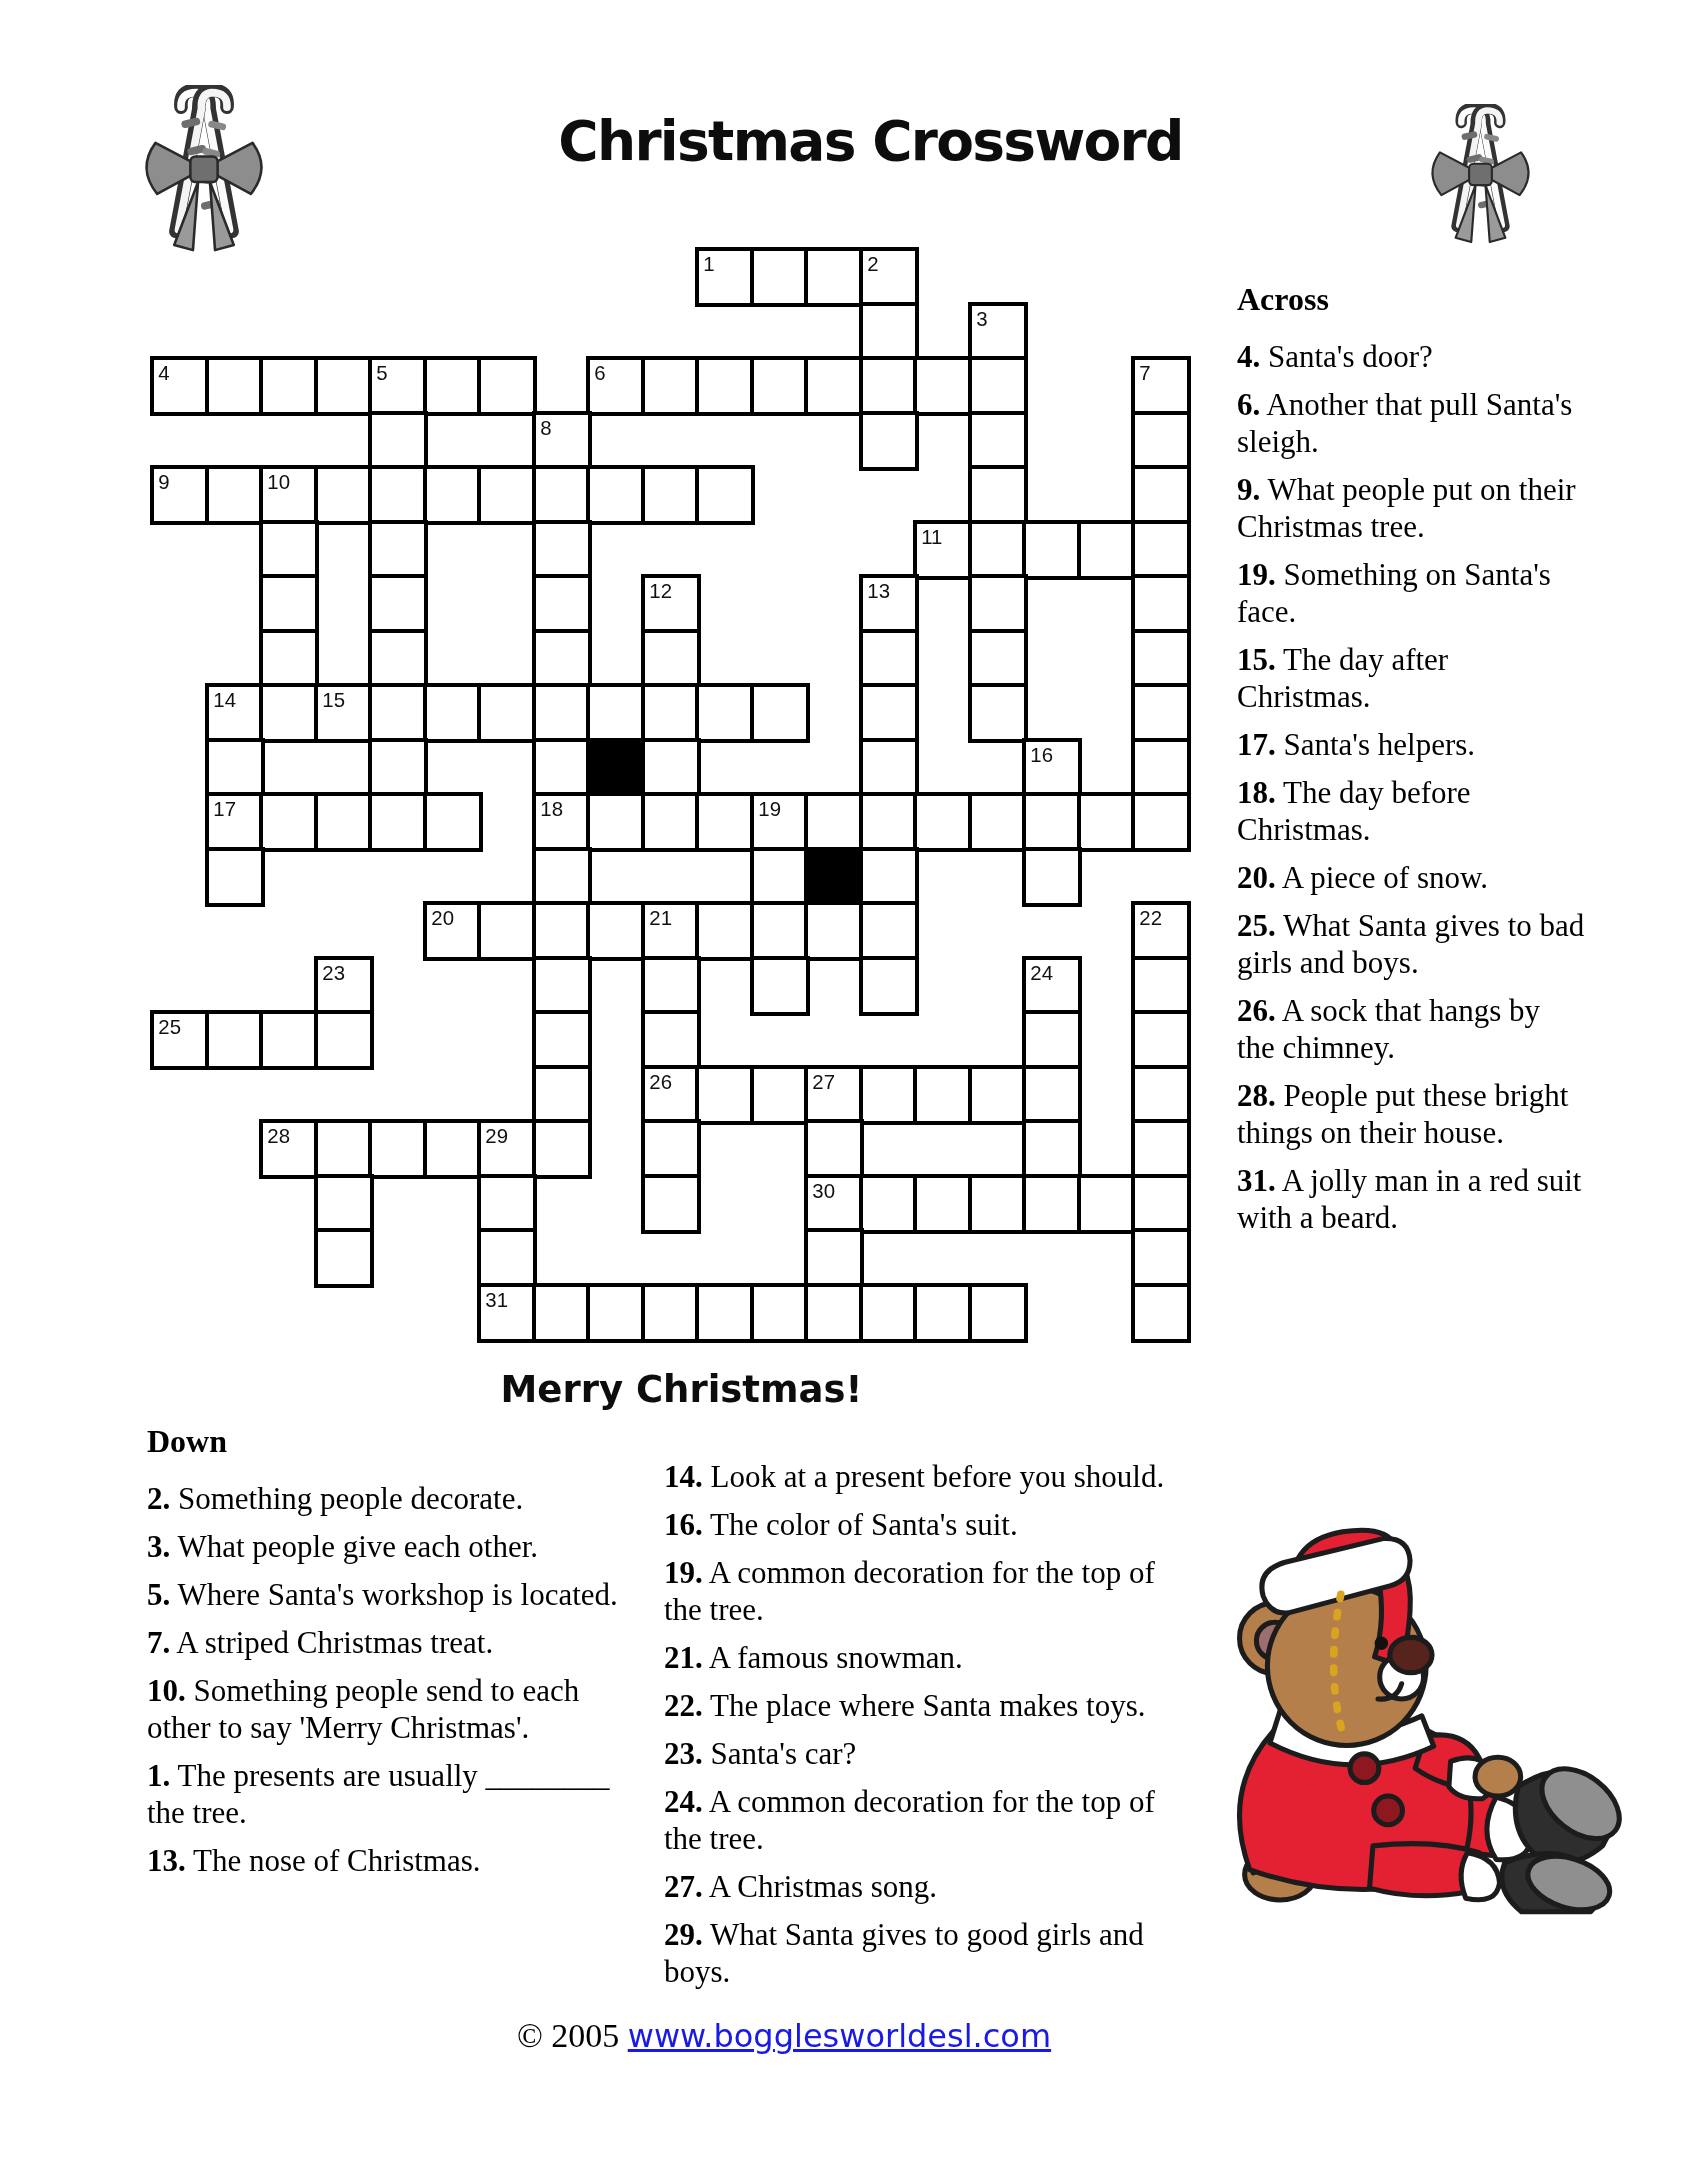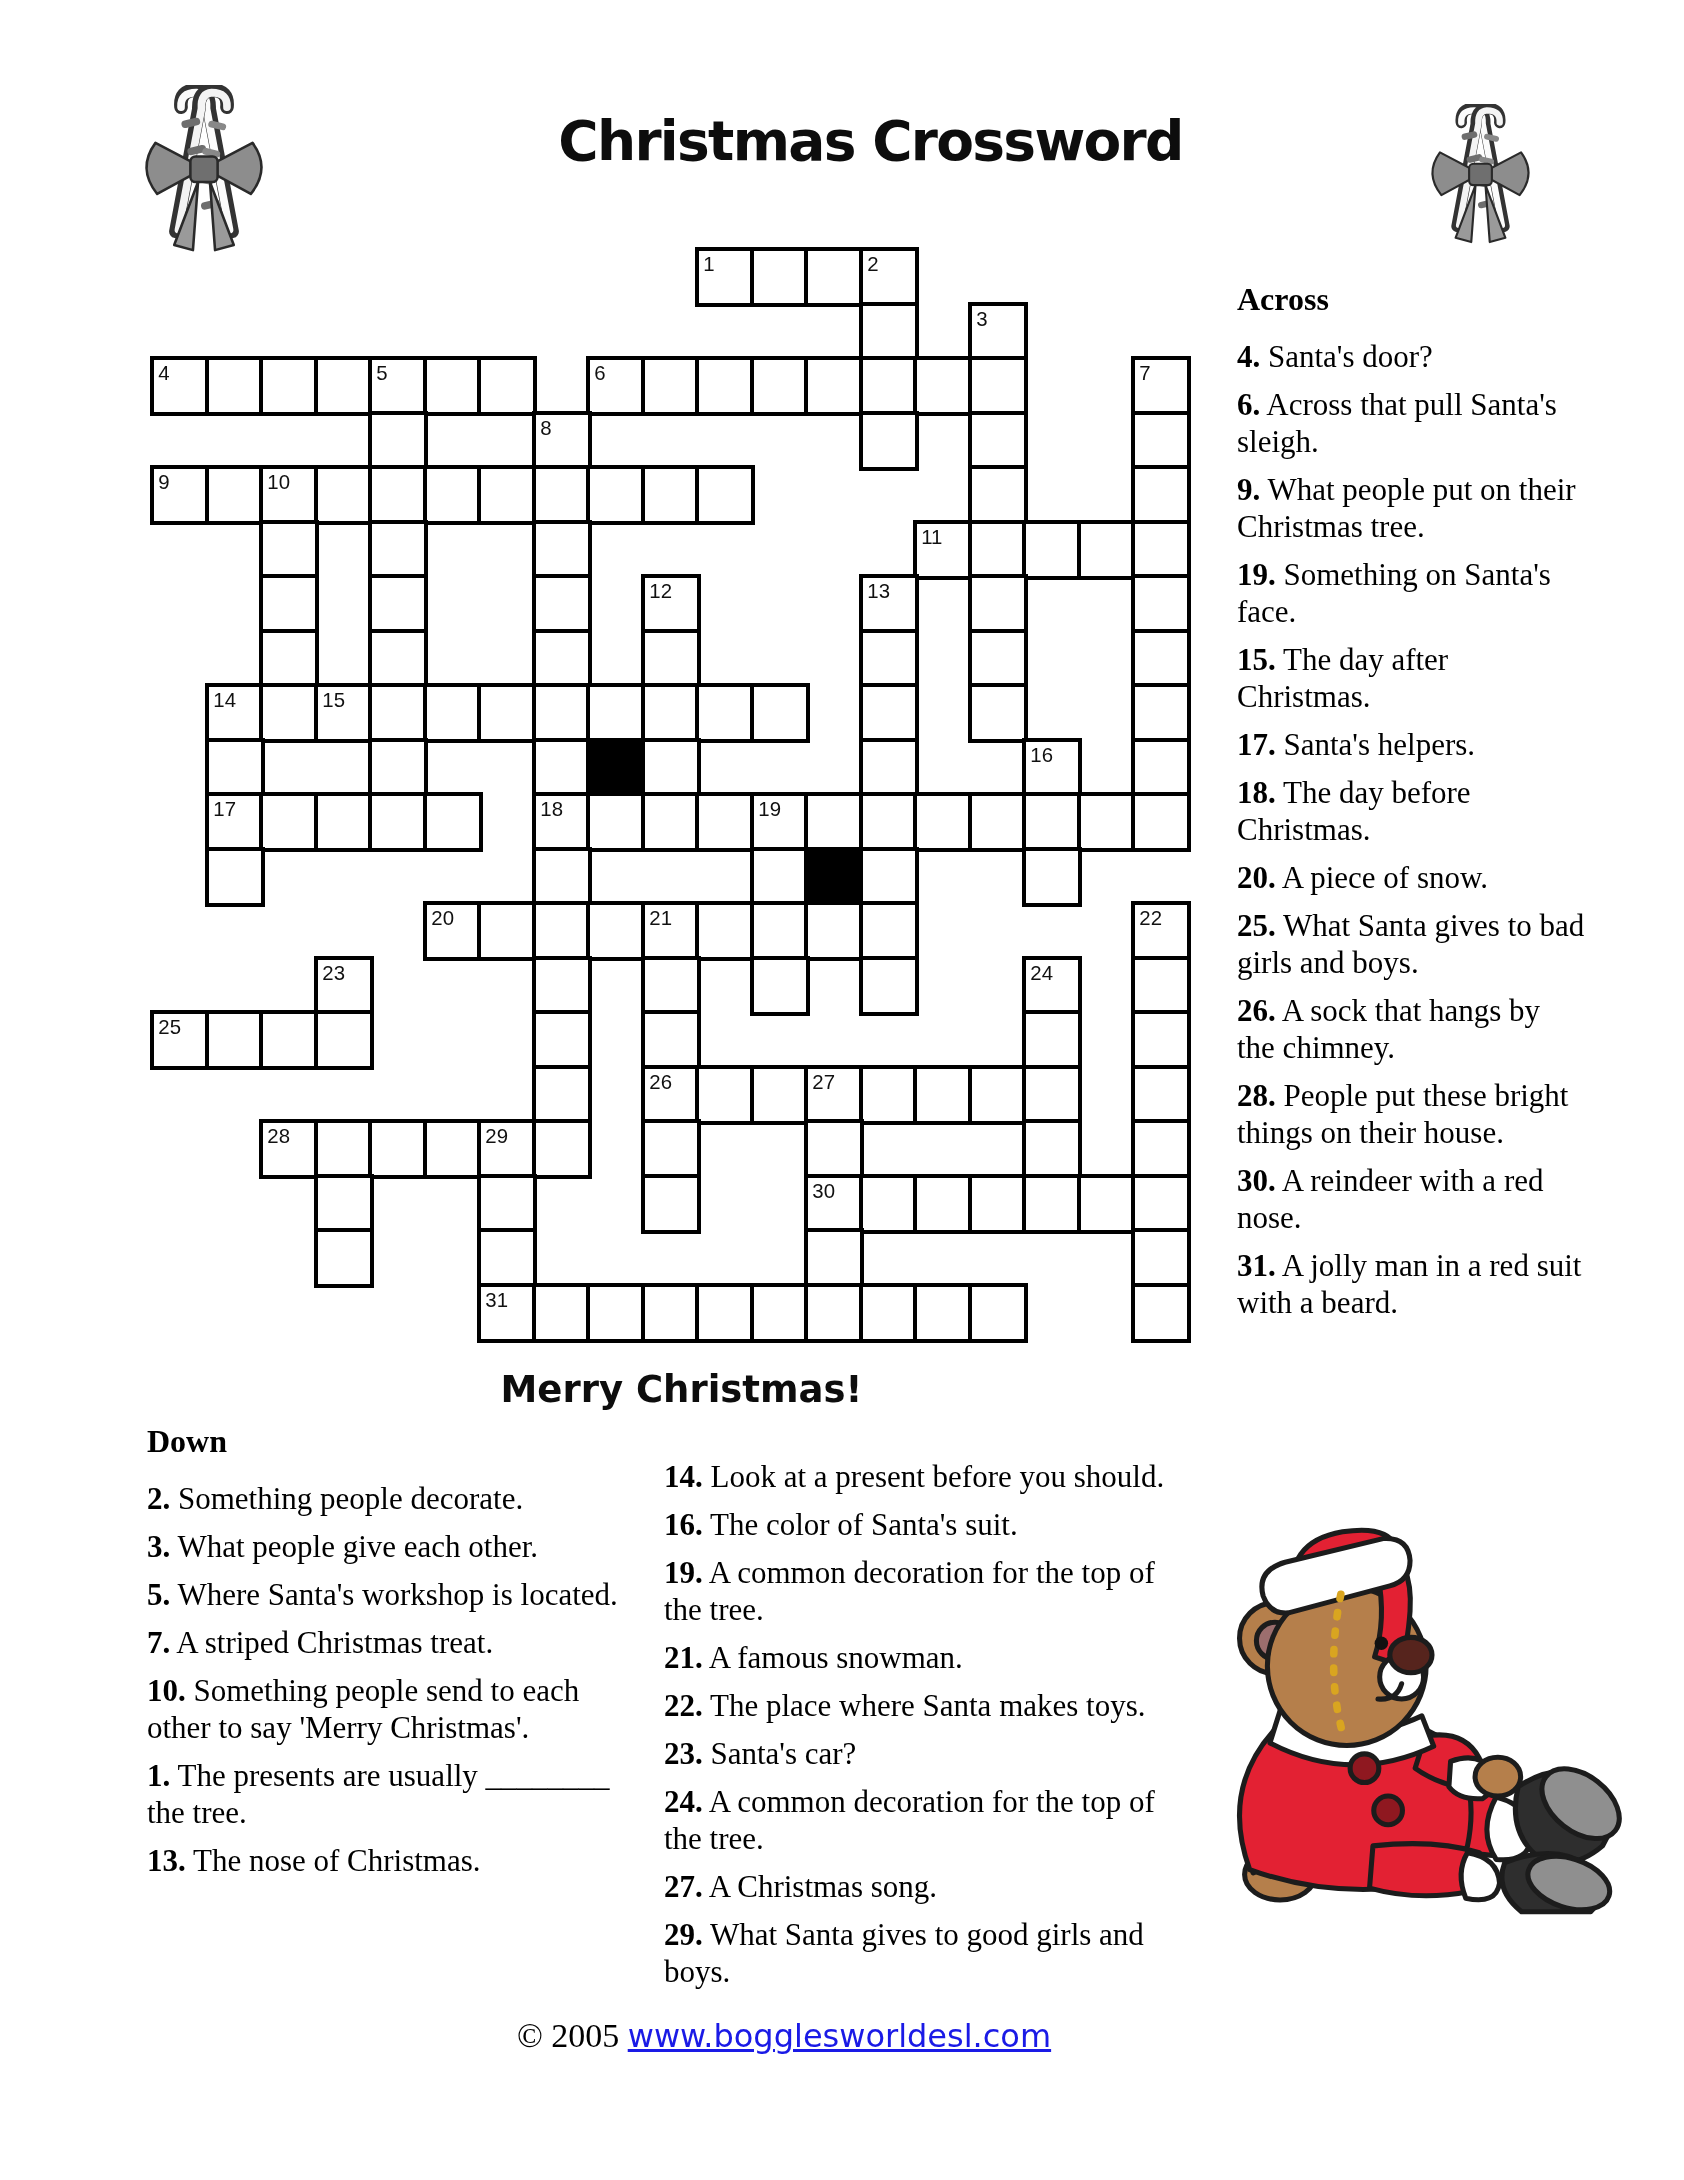--- a/index.html
+++ b/index.html
@@ -335,40 +335,38 @@
     <div class="cell" style="left: 818px; top: 1036px;"></div>
     <div class="cell" style="left: 981px; top: 1036px;"></div>
   </div>
 
 <div class="abs merry">Merry Christmas!</div>
 
 <div class="abs clues across-col">
   <p class="hdr">Across</p>
   <div>
       <p><span class="cn">4.</span><span class="ct"> Santa's door?</span></p>
-      <p><span class="cn">6.</span><span class="ct"> Across that pull Santa's
+      <p><span class="cn">6.</span><span class="ct"> Another that pull Santa's
 sleigh.</span></p>
       <p><span class="cn">9.</span><span class="ct"> What people put on their
 Christmas tree.</span></p>
       <p><span class="cn">19.</span><span class="ct"> Something on Santa's
 face.</span></p>
       <p><span class="cn">15.</span><span class="ct"> The day after
 Christmas.</span></p>
       <p><span class="cn">17.</span><span class="ct"> Santa's helpers.</span></p>
       <p><span class="cn">18.</span><span class="ct"> The day before
 Christmas.</span></p>
       <p><span class="cn">20.</span><span class="ct"> A piece of snow.</span></p>
       <p><span class="cn">25.</span><span class="ct"> What Santa gives to bad
 girls and boys.</span></p>
       <p><span class="cn">26.</span><span class="ct"> A sock that hangs by
 the chimney.</span></p>
       <p><span class="cn">28.</span><span class="ct"> People put these bright
 things on their house.</span></p>
-      <p><span class="cn">30.</span><span class="ct"> A reindeer with a red
-nose.</span></p>
       <p><span class="cn">31.</span><span class="ct"> A jolly man in a red suit
 with a beard.</span></p>
     </div>
 </div>
 
 <div class="abs clues down-col">
   <p class="hdr">Down</p>
   <div>
       <p><span class="cn">2.</span><span class="ct"> Something people decorate.</span></p>
       <p><span class="cn">3.</span><span class="ct"> What people give each other.</span></p>

